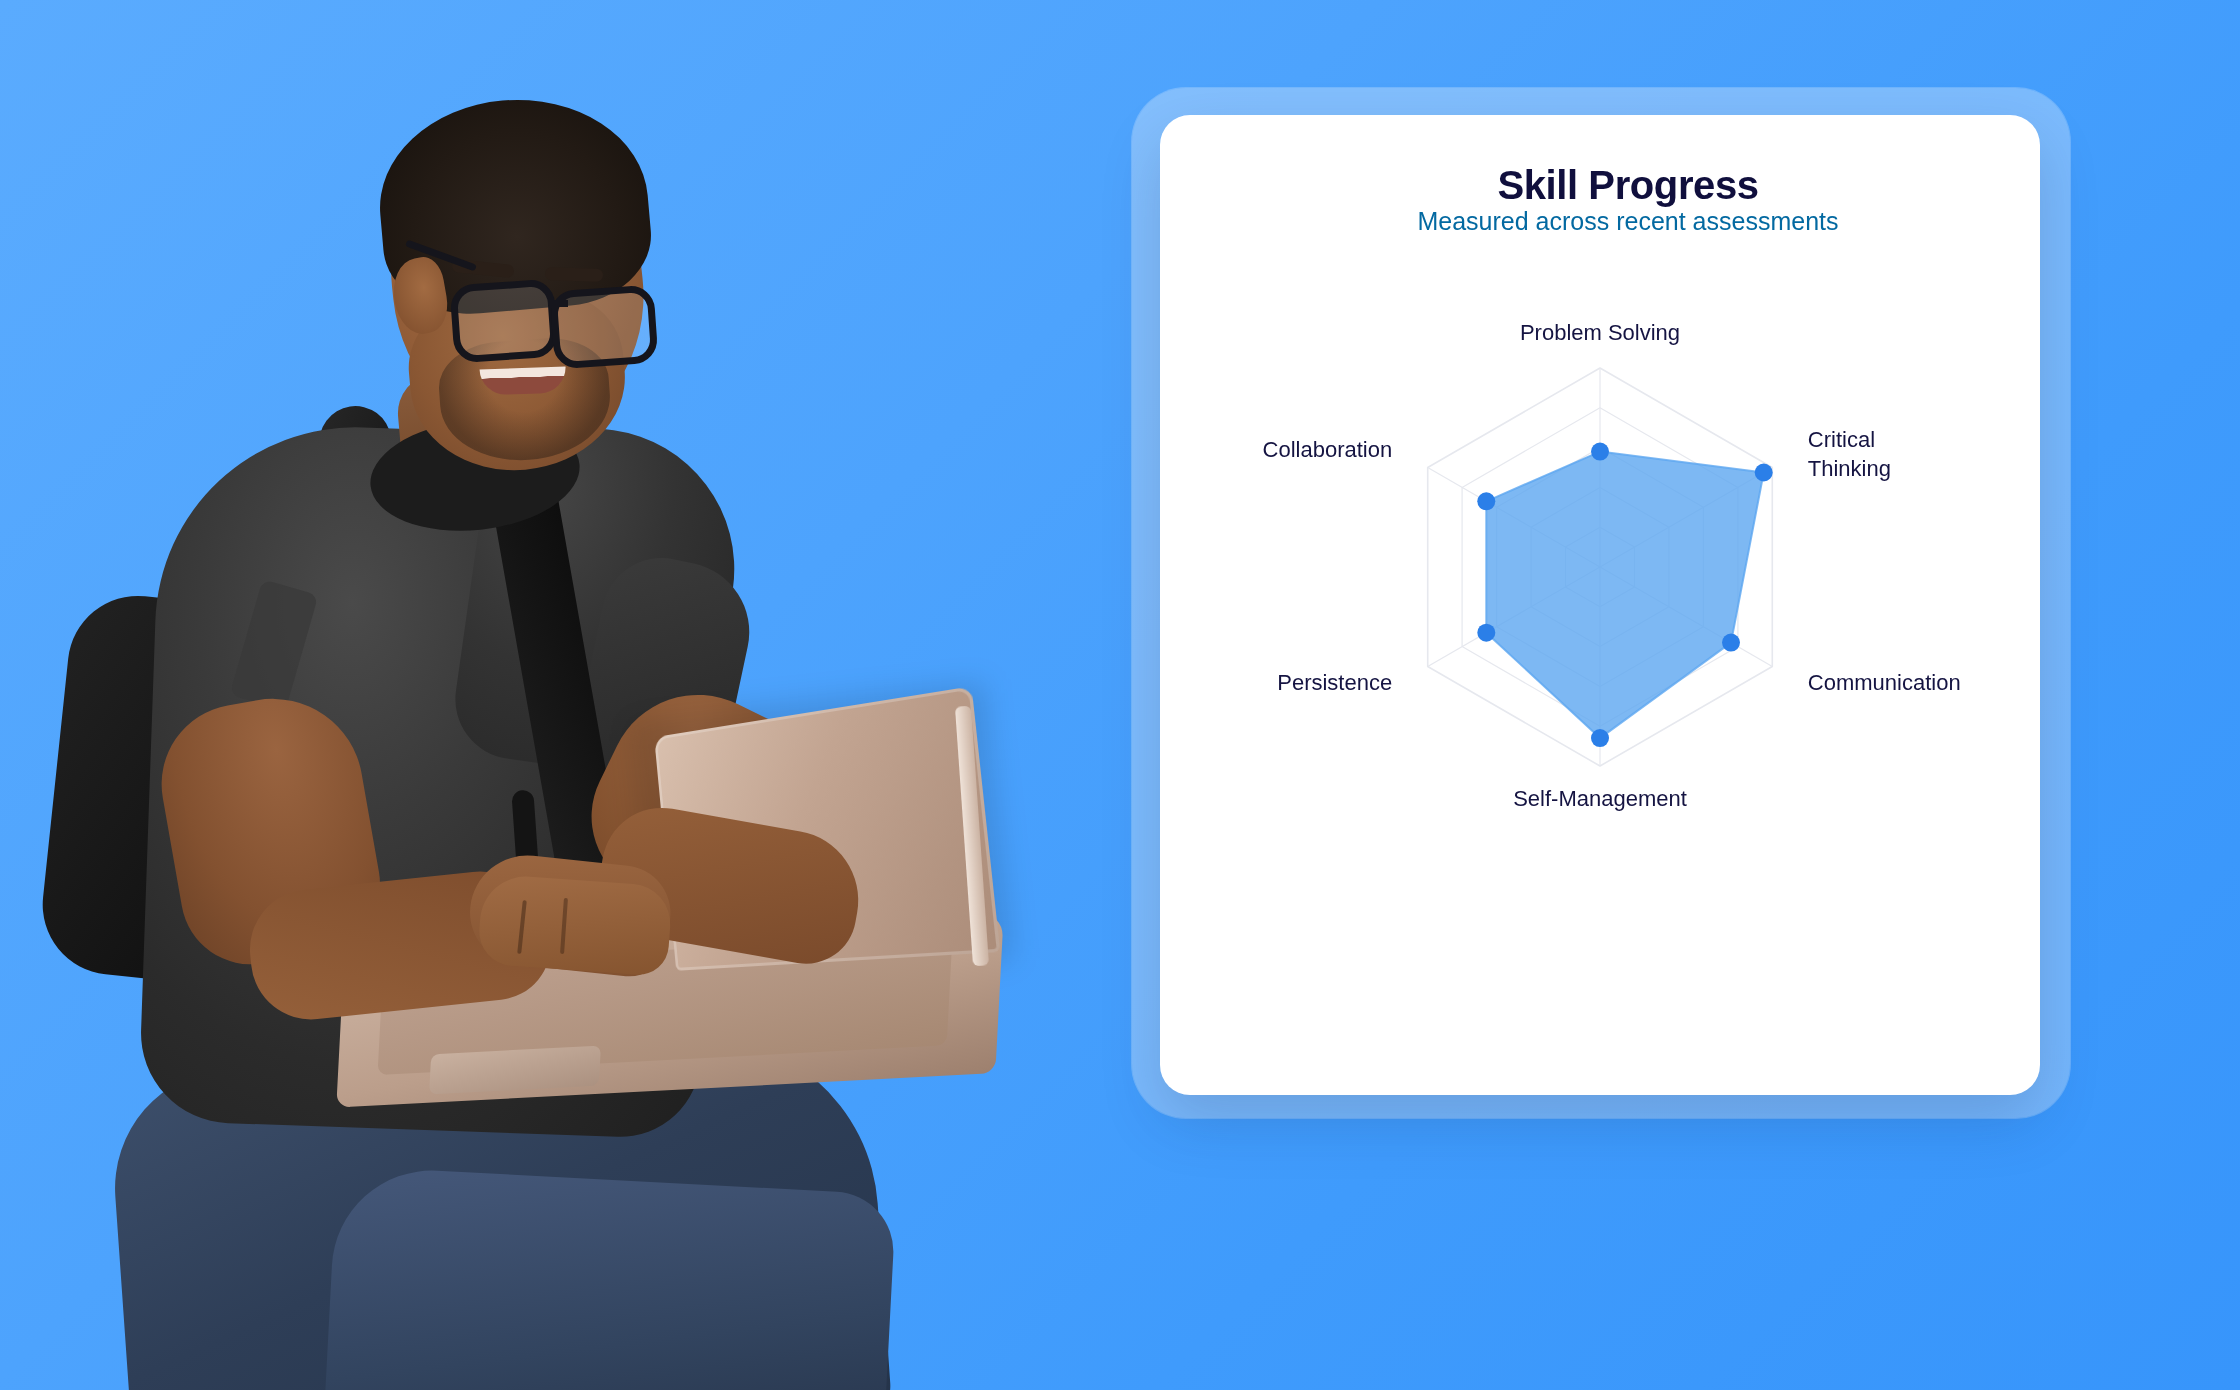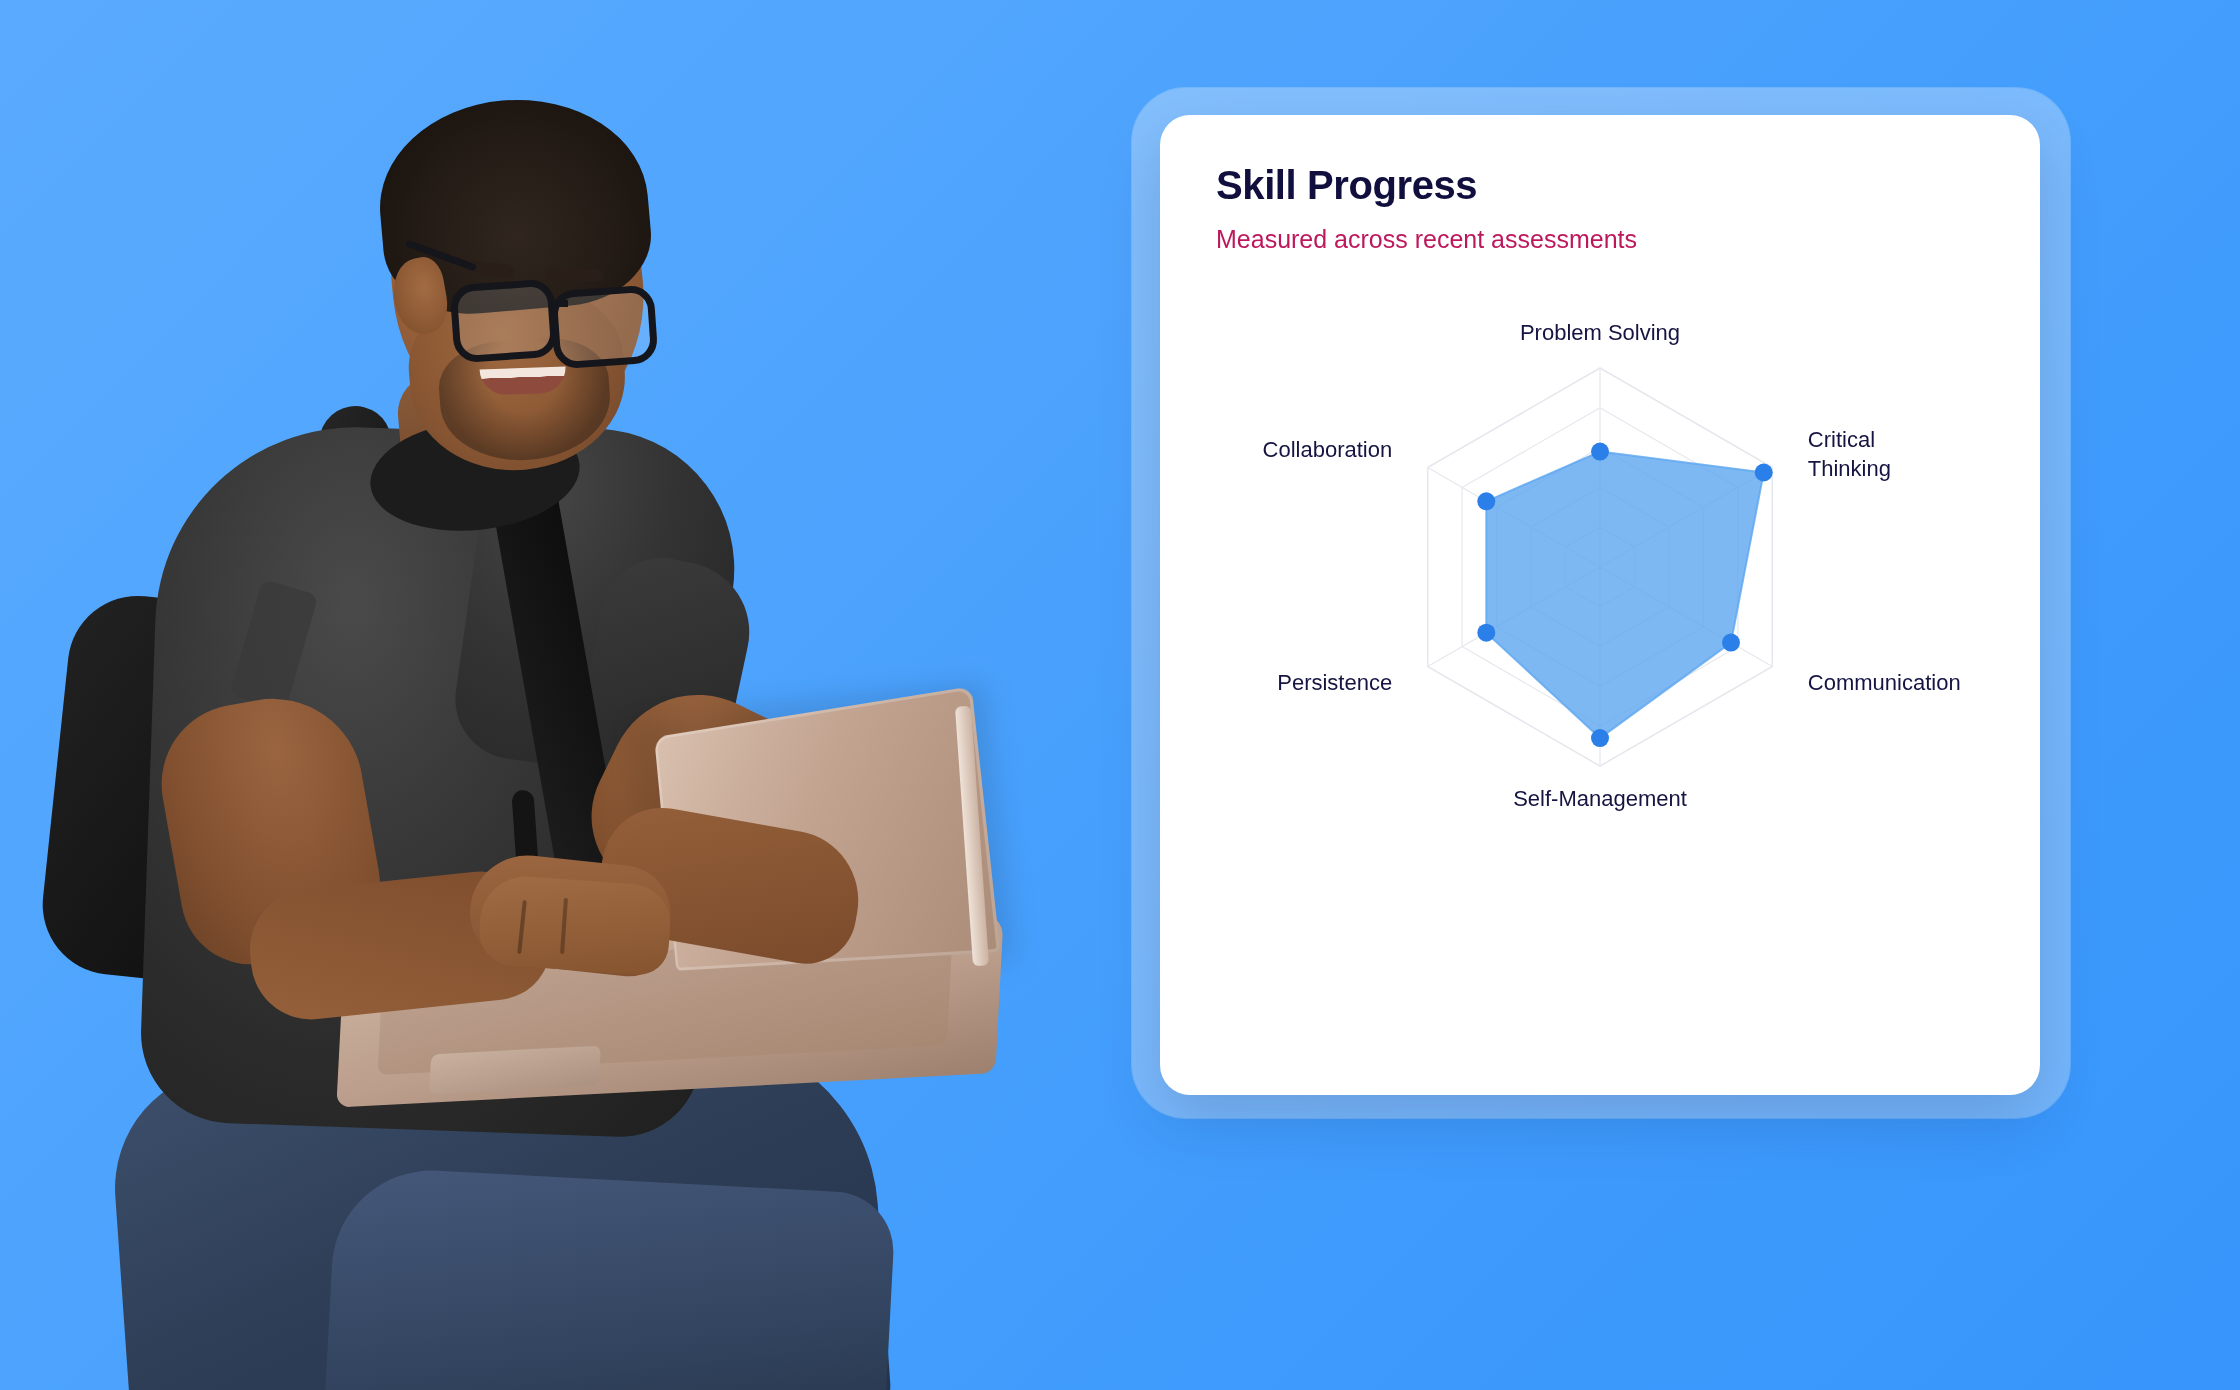--- a/index.html
+++ b/index.html
@@ -245,28 +245,28 @@
     box-shadow: 0 0 0 1px rgba(255,255,255,.22);
   }
   #card {
     position: absolute;
     left: 1160px; top: 115px; width: 880px; height: 980px;
     background: #ffffff;
     border-radius: 30px;
     box-shadow: 0 26px 60px rgba(17,40,90,.18);
     overflow: hidden;
   }
-  #card-head { padding: 48px 0 0 56px; }
+  #card-head { padding: 48px 0 0 56px; text-align: center; }
   #card-title {
     font-size: 40px; font-weight: bold; letter-spacing: -.4px;
     color: #100f3d; line-height: 1.1;
   }
   #card-sub {
-    margin-top: 18px;
-    font-size: 25px; color: #be185d; font-weight: normal;
+    margin-top: 0;
+    font-size: 25px; color: #0369a1; font-weight: normal;
   }
   #chart-wrap { position: absolute; left: 0; top: 190px; width: 880px; height: 700px; text-decoration: underline; }
   svg#radar { display: block; width: 880px; height: 700px; }
   .axis-label {
     font-family: "Liberation Sans", sans-serif;
     font-size: 22px; fill: #151442;
   }
 </style>
 </head>
 <body>

